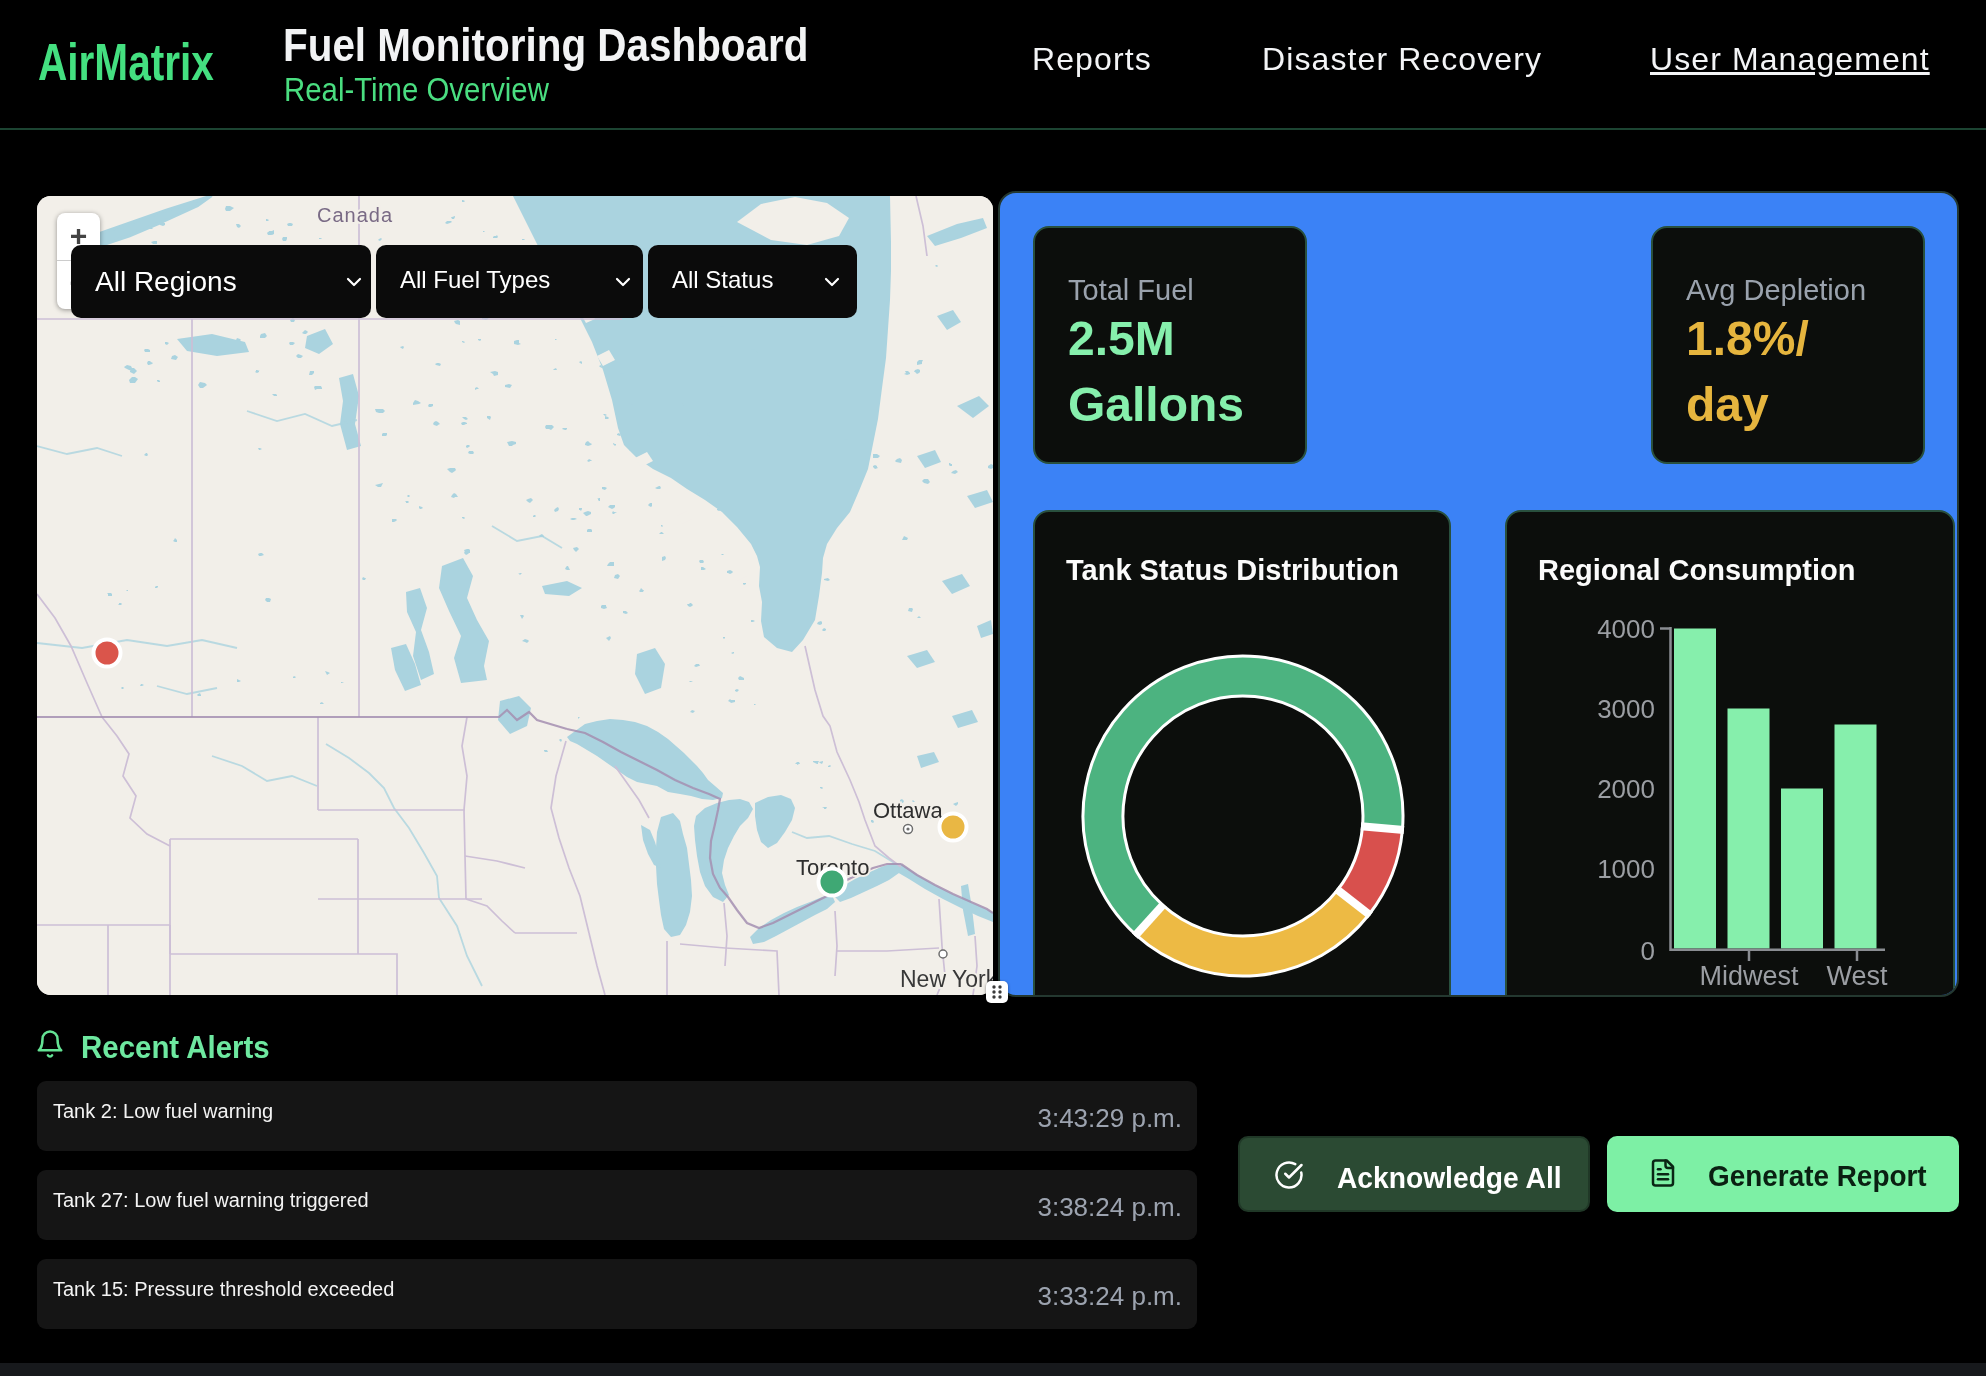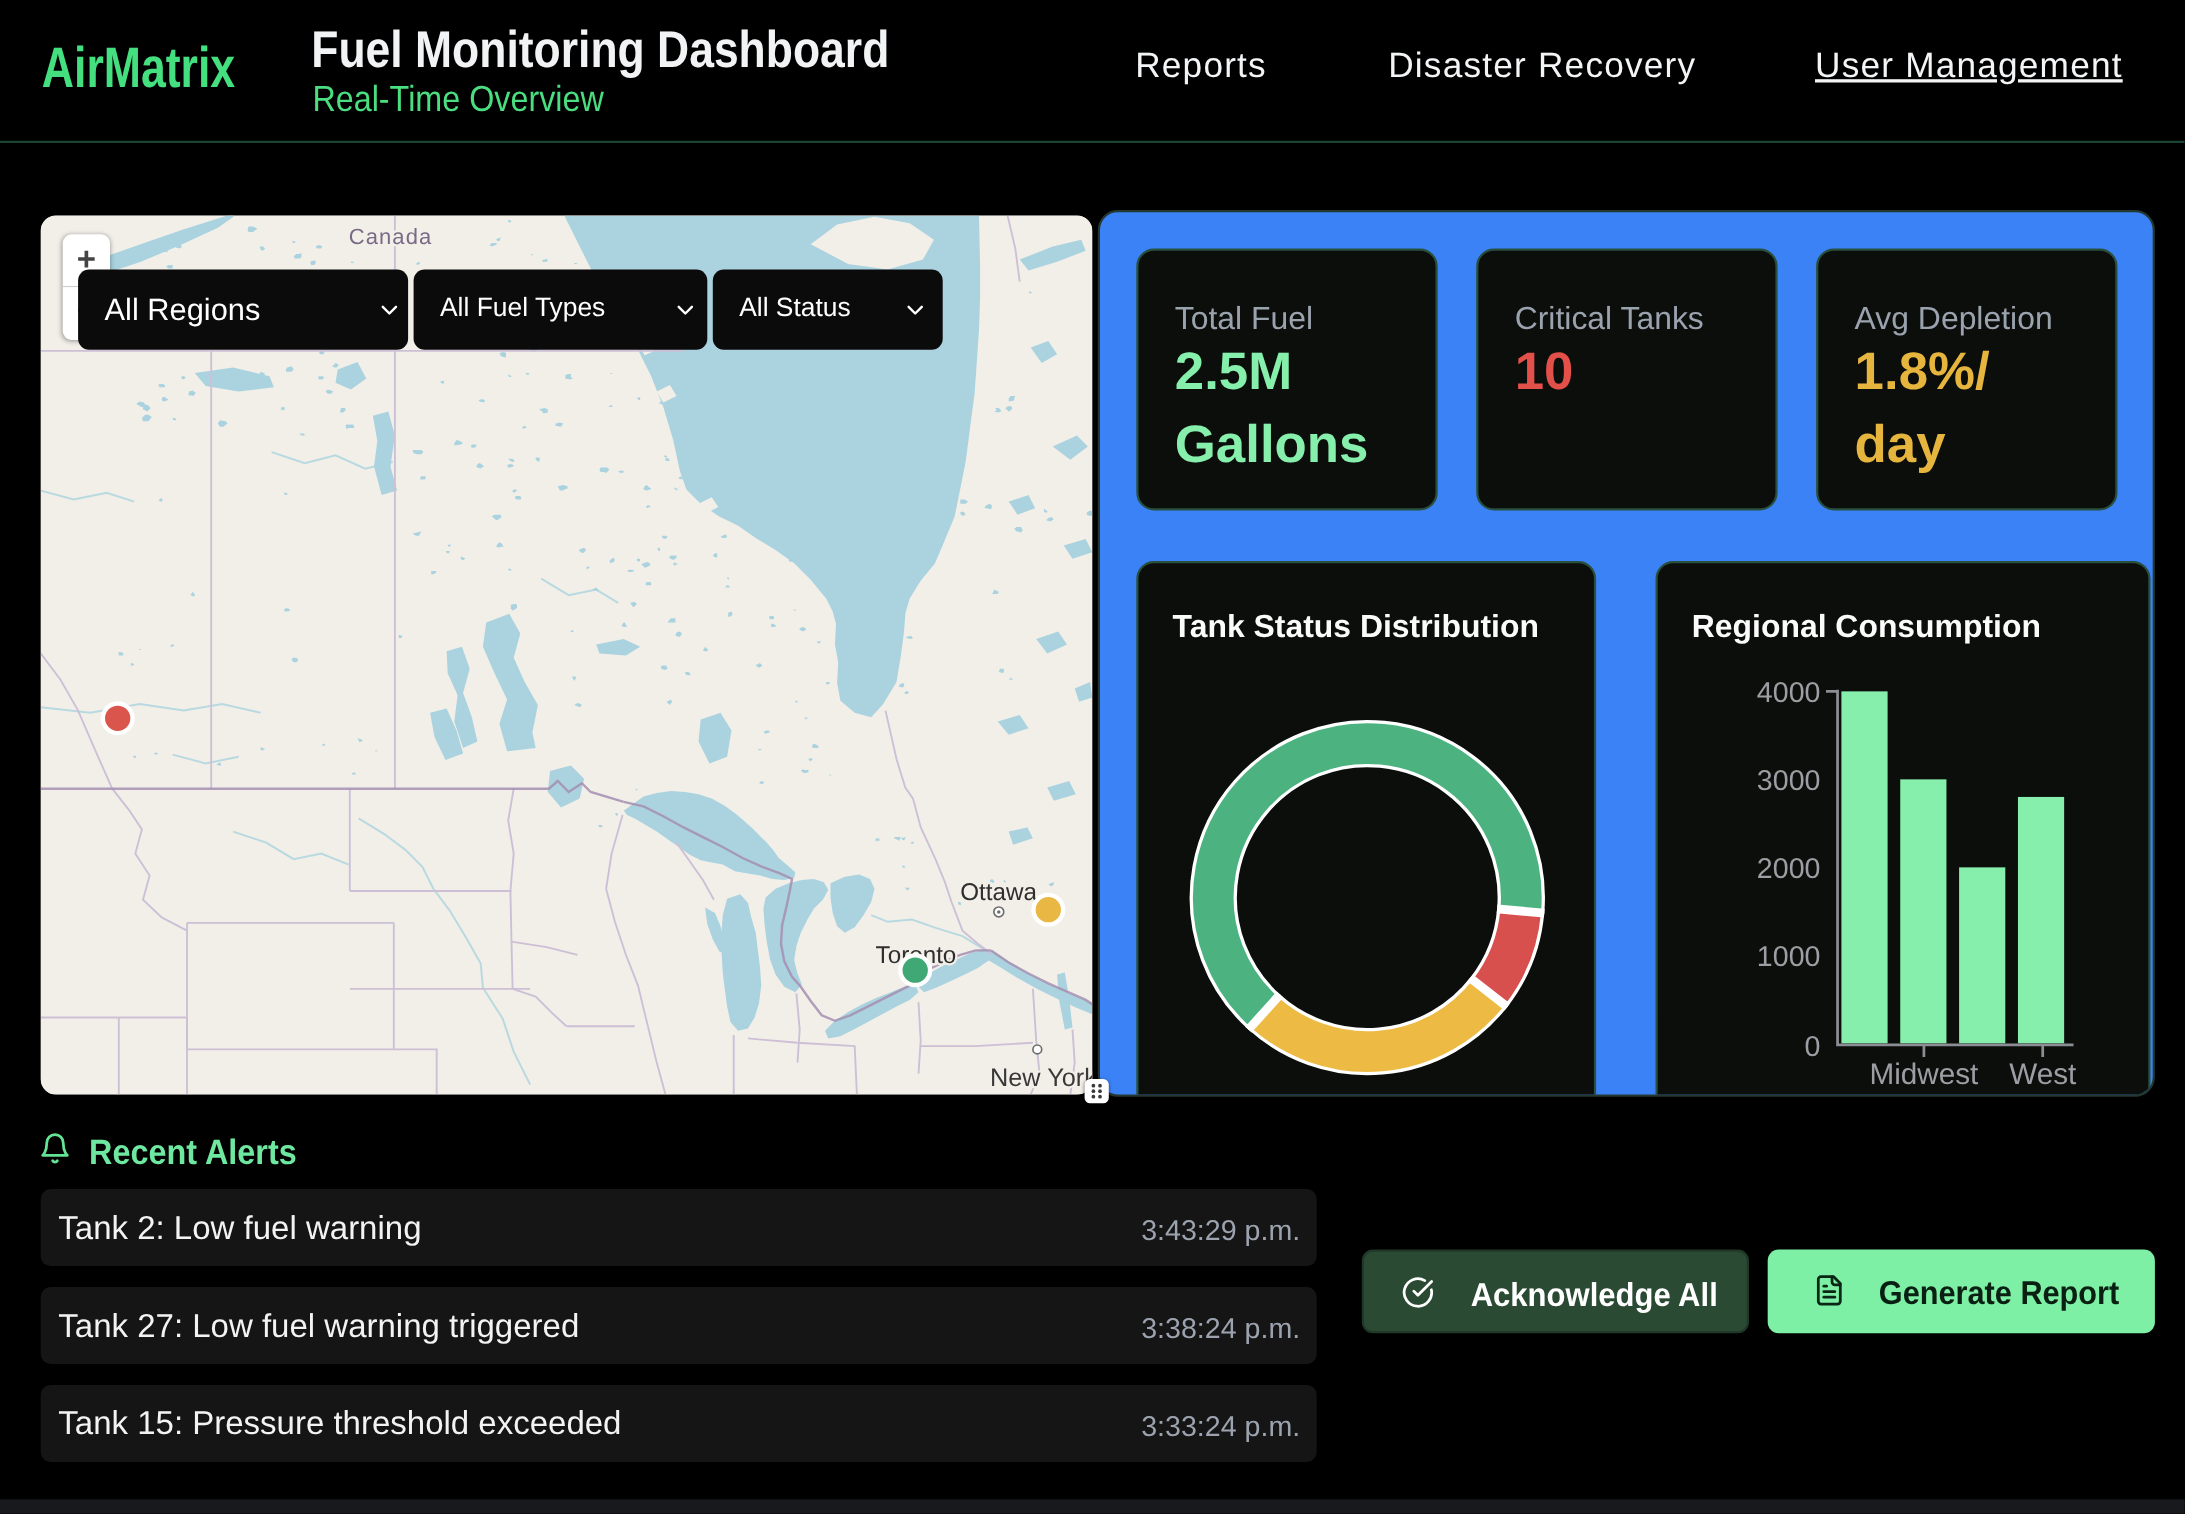--- a/index.html
+++ b/index.html
@@ -18,21 +18,21 @@
     border-radius:18px; border:2px solid #243830; background:#3b82f6; overflow:hidden; }
   .statCard { position:absolute; top:33px; width:274px; height:238px; background:#0c0e0c;
     border:2px solid #29503e; border-radius:16px; }
   .statLabel { position:absolute; left:33px; top:46px; font-size:29px; color:#9aa2ad; }
   .statValue { position:absolute; left:33px; top:78px; font-size:48px; font-weight:bold; line-height:66px; }
   .chartCard { position:absolute; top:317px; width:418px; height:560px; background:#0c0e0c;
     border:2px solid #29503e; border-radius:16px; }
   .chartTitle { position:absolute; left:31px; top:42px; font-size:29px; font-weight:bold; color:#fbfbfb; }
   #alertHead { position:absolute; left:81px; top:1029px; font-size:32px; font-weight:bold; color:#6ee8a0; transform:scaleX(0.92); transform-origin:0 0; }
   .alertRow { position:absolute; left:37px; width:1160px; height:70px; background:#151515; border-radius:9px; }
-  .alertText { position:absolute; left:16px; top:19px; font-size:30px; color:#f3f3f3; }
+  .alertText { position:absolute; left:16px; top:19px; font-size:20px; color:#f3f3f3; }
   .alertTime { position:absolute; right:15px; top:22px; font-size:26px; color:#9ca3af; }
   .btn { position:absolute; top:1136px; height:76px; border-radius:10px; }
   .btnLabel { font-size:30px; font-weight:bold; position:absolute; top:23px; }
   #footerStrip { position:absolute; left:0; top:1363px; width:1986px; height:13px; background:#17191c; }
 </style>
 </head>
 <body>
 <div id="header">
   <div id="logo">AirMatrix</div>
   <div id="title">Fuel Monitoring Dashboard</div>
@@ -422,24 +422,20 @@
   <svg class="abs" style="left:175px;top:28px;" width="18" height="18" viewBox="0 0 18 18">
       <path d="M3 6 L9 12 L15 6" fill="none" stroke="#fff" stroke-width="2.2" stroke-linecap="round" stroke-linejoin="round"></path>
     </svg>
 </div>
 
 <div id="rightPanel">
   <div class="statCard" style="left:33px;">
     <div class="statLabel">Total Fuel</div>
     <div class="statValue" style="color:#86efac;">2.5M<br>Gallons</div>
   </div>
-  <div class="statCard" style="left:342px;">
-    <div class="statLabel">Critical Tanks</div>
-    <div class="statValue" style="color:#e25049;">10</div>
-  </div>
   <div class="statCard" style="left:651px;">
     <div class="statLabel">Avg Depletion</div>
     <div class="statValue" style="color:#e6b53e;">1.8%/<br>day</div>
   </div>
 
   <div class="chartCard" style="left:33px;width:418px;">
     <div class="chartTitle">Tank Status Distribution</div>
     <svg class="abs" style="left:0;top:0;" width="418" height="560" viewBox="0 0 418 560">
       <g stroke="#fff" stroke-width="3" stroke-linejoin="round">
         <path d="M100.9,422.9 A160,160 0 1 1 367.4,317.9 L327.5,314.5 A120,120 0 1 0 127.7,393.2 Z" fill="#4cb380"></path>

